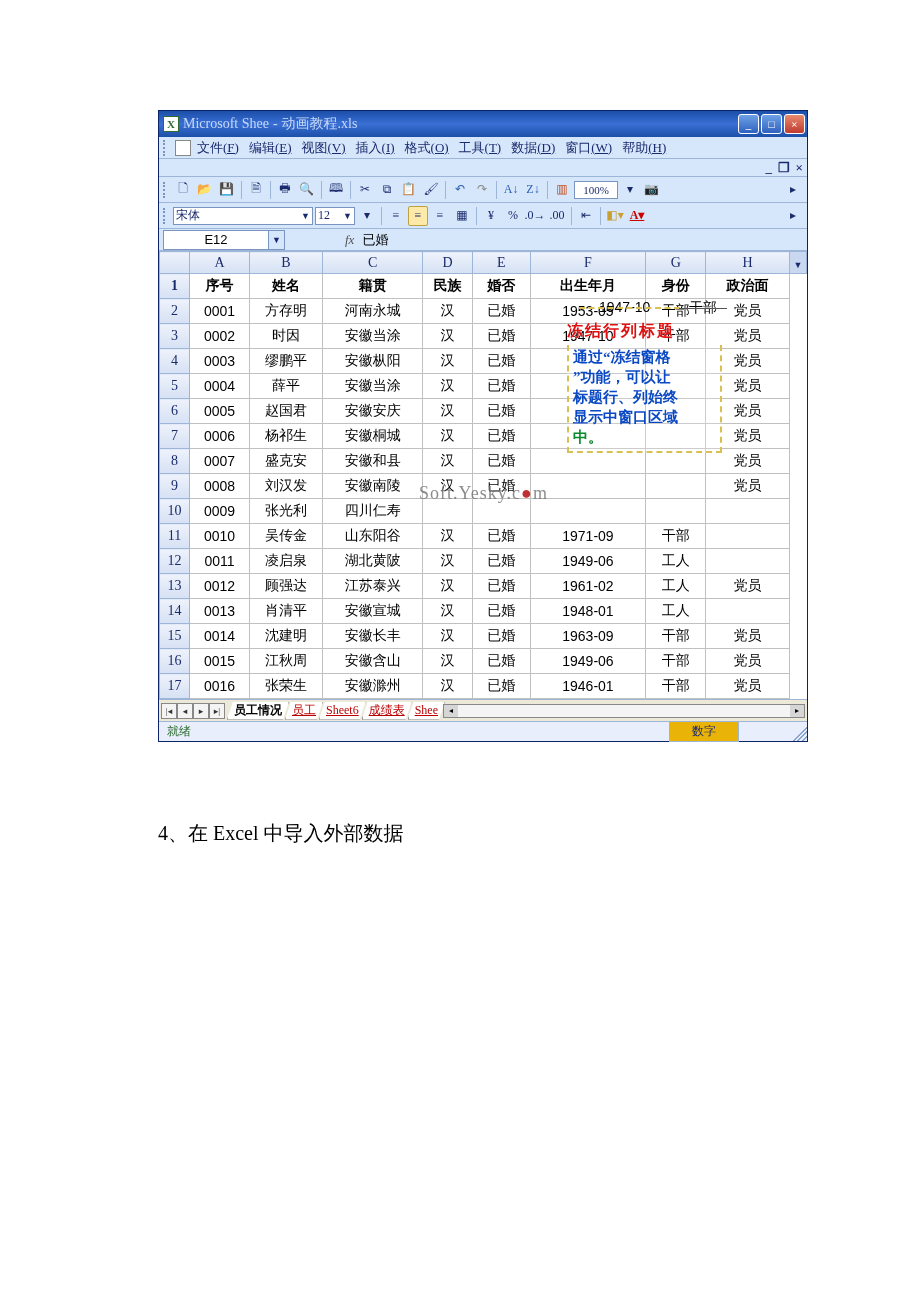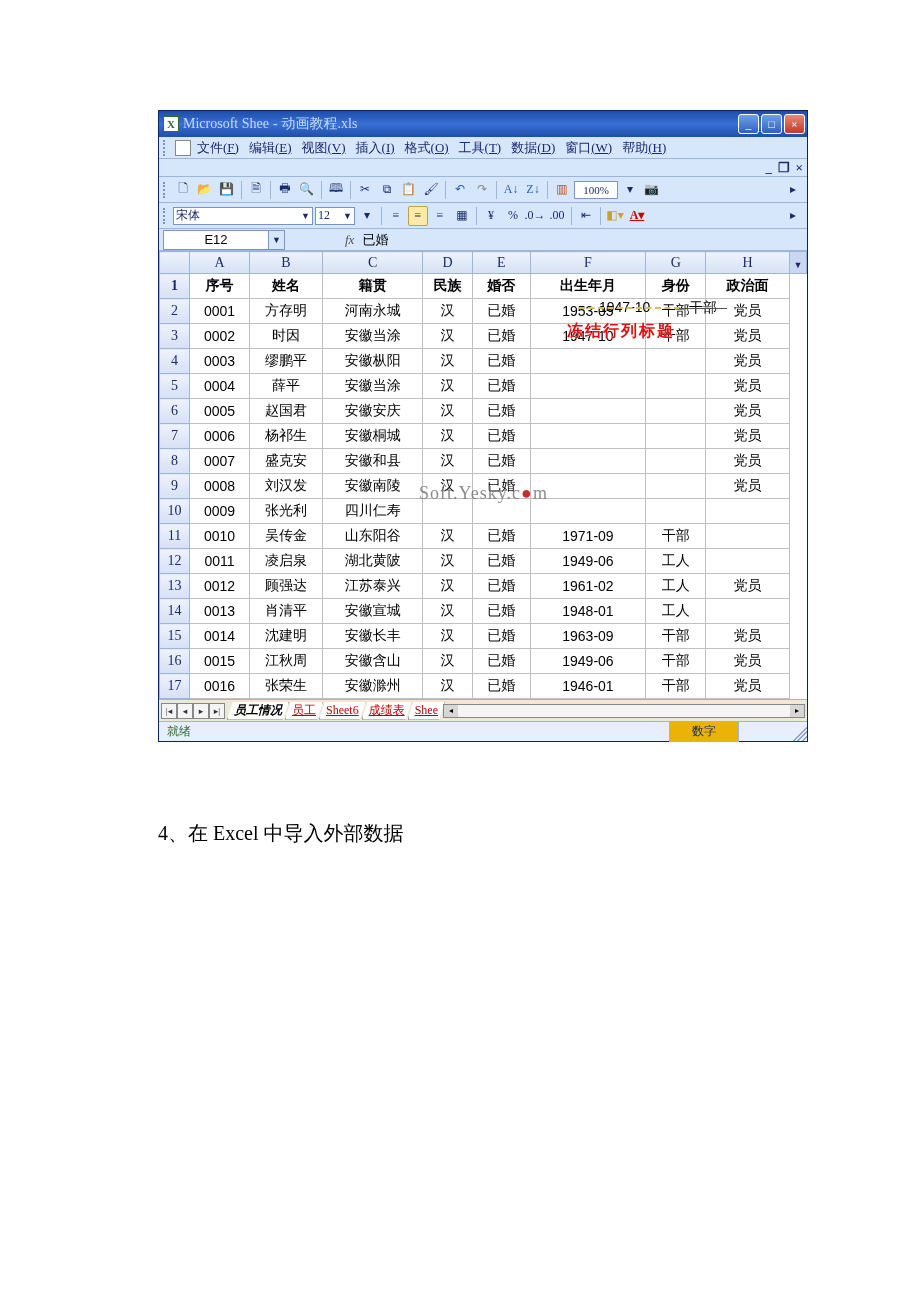--- a/index.html
+++ b/index.html
@@ -162,21 +162,21 @@
     display:flex;align-items:center;justify-content:center;font-size:9px;color:#333;
   }
   .tabsbar .tabs{display:flex;margin-left:2px;}
   .tabsbar .tab{
     padding:0 6px;height:18px;border:1px solid #888;border-top:none;
     background:#fff;display:flex;align-items:center;color:#b00;
     text-decoration:underline;font-size:12px;
     clip-path:polygon(6px 0,100% 0,calc(100% - 6px) 100%,0 100%);
     margin-right:-4px;
   }
-  .tabsbar .tab.front{background:#fff;font-weight:bold;text-decoration:none;color:#000;font-style:italic;}
+  .tabsbar .tab.front{background:#fff;font-weight:bold;text-decoration:none;color:#000;}
   .tabsbar .hscroll{
     flex:1;margin:0 2px;height:14px;border:1px solid #888;background:#f4f4f4;position:relative;
   }
   .tabsbar .hscroll .l,.tabsbar .hscroll .r{
     position:absolute;top:0;width:14px;height:12px;background:#d6d6d6;
     display:flex;align-items:center;justify-content:center;font-size:8px;
   }
   .tabsbar .hscroll .l{left:0;} .tabsbar .hscroll .r{right:0;}
   .statusbar{
     height:20px;background:#e8eefb;border-top:1px solid #9db6d8;
@@ -524,20 +524,27 @@
               <td class="ffont">1946-01</td>
               <td>干部</td>
               <td>党员</td>
             </tr>
           </tbody>
     </table>
 
     <div class="strike-f">1947-10</div>
     <div class="strike-g">干部</div>
     <div class="callout-title">冻结行列标题</div>
+    <div class="callout-box">
+      <span>通过“冻结窗格</span><br>
+      <span>”功能，可以让</span><br>
+      <span>标题行、列始终</span><br>
+      <span>显示中窗口区域</span><br>
+      <span class="g">中。</span>
+    </div>
     <div class="watermark">Soft.Yesky.c<span class="dot">●</span>m</div>
   </div>
 
   <div class="tabsbar">
     <div class="nav">
       <div class="navbtn">|◂</div>
       <div class="navbtn">◂</div>
       <div class="navbtn">▸</div>
       <div class="navbtn">▸|</div>
     </div>

